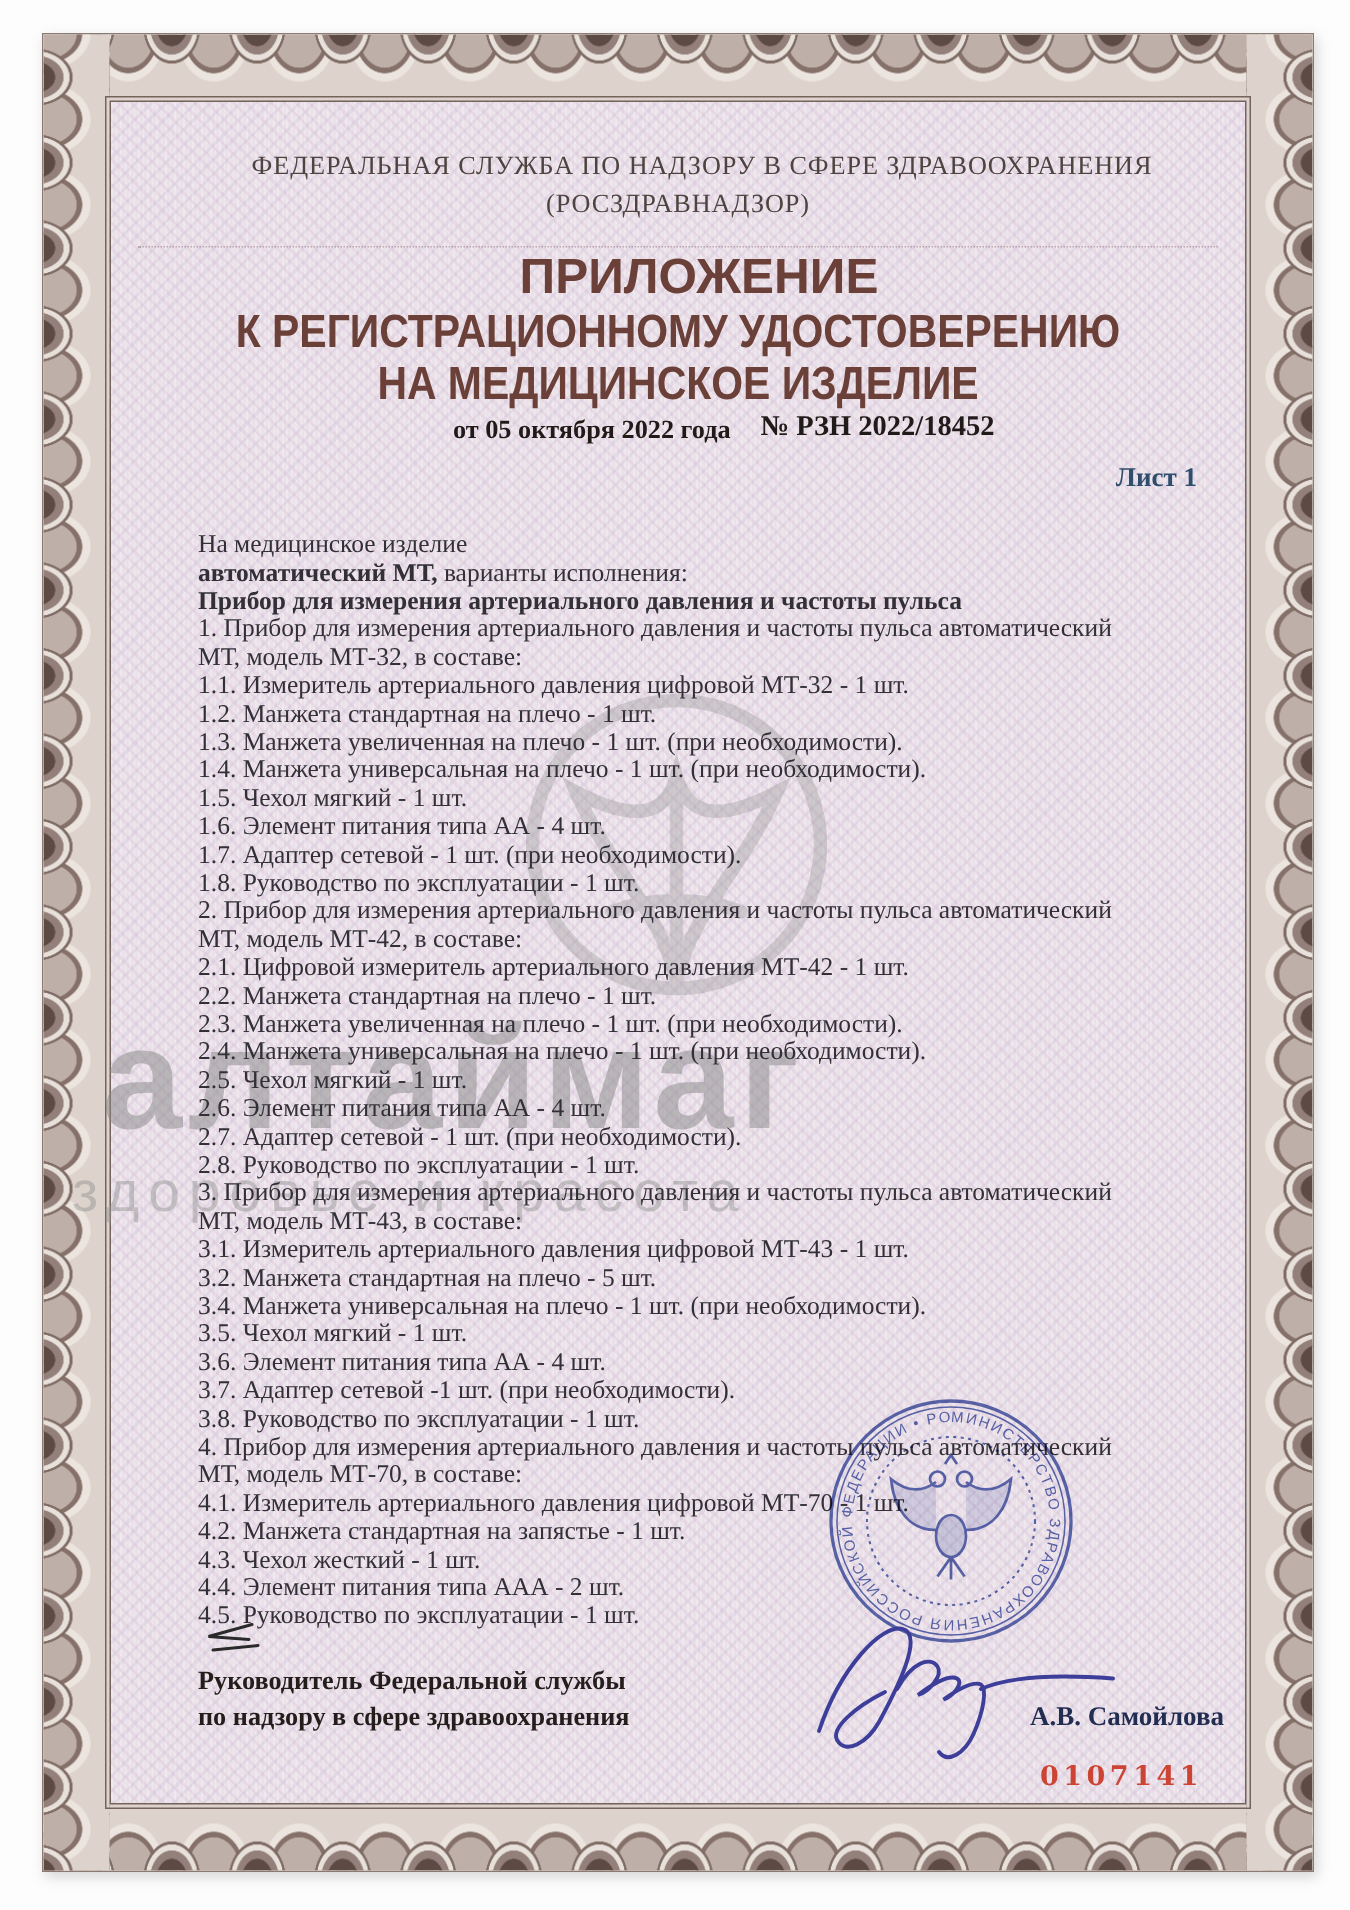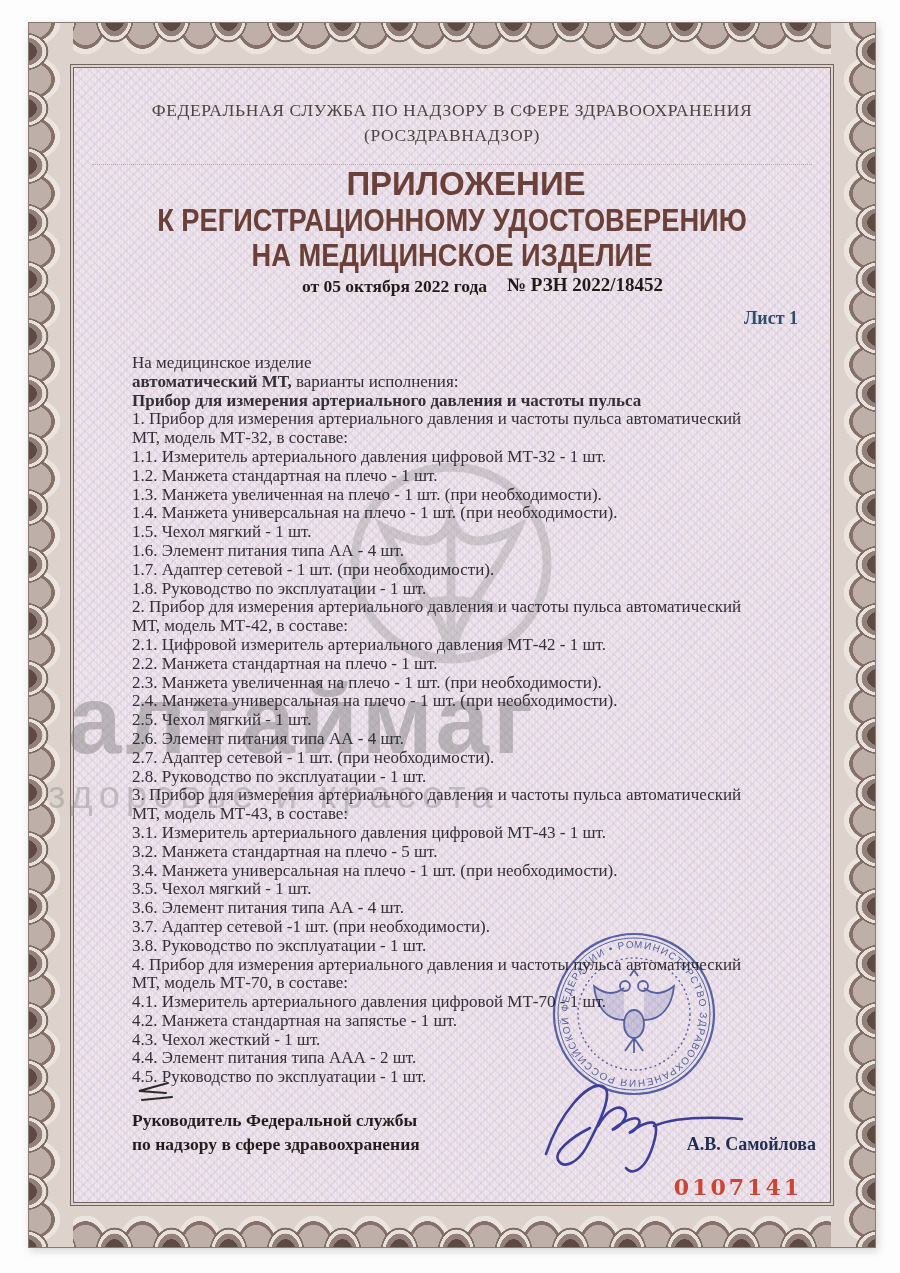--- a/index.html
+++ b/index.html
@@ -51,21 +51,21 @@
   .wm-brand{width:100%;font-family:"Liberation Sans",sans-serif;
      font-weight:bold;font-size:96px;letter-spacing:4px;color:#878787;opacity:.5;line-height:1;
      transform:translateX(-6px);}
   .wm-tag{width:100%;text-align:left;font-family:"Liberation Sans",sans-serif;
      font-size:38px;letter-spacing:6px;color:#909090;opacity:.45;line-height:1;
      transform:translateX(-26px);}
   
   .sig-title{color:#231e1c;font-weight:bold;font-size:17.5px;line-height:24px;z-index:2;}
   .signer{color:#222d52;font-weight:bold;font-size:18px;z-index:4;}
   .serial{color:#cc4433;font-weight:bold;font-family:"DejaVu Serif",serif;
-          font-size:22px;letter-spacing:3px;z-index:2;}
+          font-size:18px;letter-spacing:3px;z-index:2;}
   .stamp{z-index:3;mix-blend-mode:multiply;opacity:.85;}
   .signature{z-index:4;}
   .tick{z-index:4;}
 </style>
 </head>
 <body>
 
 <div class="stage">
   <div class="cert">
     <div class="band-h band-top"></div>
@@ -79,21 +79,21 @@
         <g stroke="#8f8f8f" stroke-width="9" fill="none" opacity="0.33" stroke-linecap="round">
           <circle cx="105" cy="105" r="96"></circle>
           <path d="M105,196 C95,150 60,120 38,70 C80,92 98,84 105,60 C112,84 130,92 172,70 C150,120 115,150 105,196 Z"></path>
           <path d="M105,60 L105,196"></path>
           <path d="M62,150 C85,140 125,140 148,150"></path>
         </g>
       </svg>
       <div class="abs wm wm-brand" style="top:604px;">алтаймаг</div>
       <div class="abs wm wm-tag" style="top:708px;">здоровье и красота</div>
 
-      <div class="abs gov" style="top:32px;">ФЕДЕРАЛЬНАЯ СЛУЖБА ПО НАДЗОРУ В СФЕРЕ ЗДРАВООХРАНЕНИЯ</div>
+      <div class="abs gov" style="top:32px;padding-left:16px;">ФЕДЕРАЛЬНАЯ СЛУЖБА ПО НАДЗОРУ В СФЕРЕ ЗДРАВООХРАНЕНИЯ</div>
       <div class="abs gov" style="top:57px;">(РОСЗДРАВНАДЗОР)</div>
       <div class="abs rule"></div>
 
       <div class="abs title t1" style="top:99px;padding-left:14px;">ПРИЛОЖЕНИЕ</div>
       <div class="abs title t2" style="top:137px;">К РЕГИСТРАЦИОННОМУ УДОСТОВЕРЕНИЮ</div>
       <div class="abs title t3" style="top:172px;">НА МЕДИЦИНСКОЕ ИЗДЕЛИЕ</div>
 
       <div class="abs meta" style="left:228px;top:208px;">от  05 октября 2022 года</div>
       <div class="abs meta num" style="left:433px;top:206px;">№  РЗН 2022/18452</div>
       <div class="abs sheet" style="right:32px;top:240px;">Лист 1</div>

